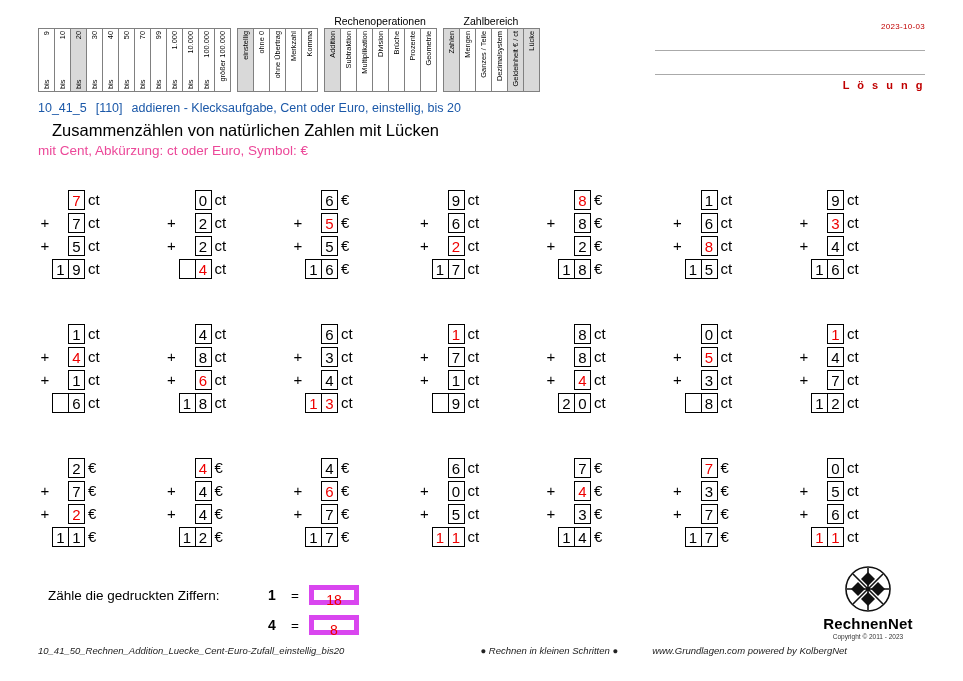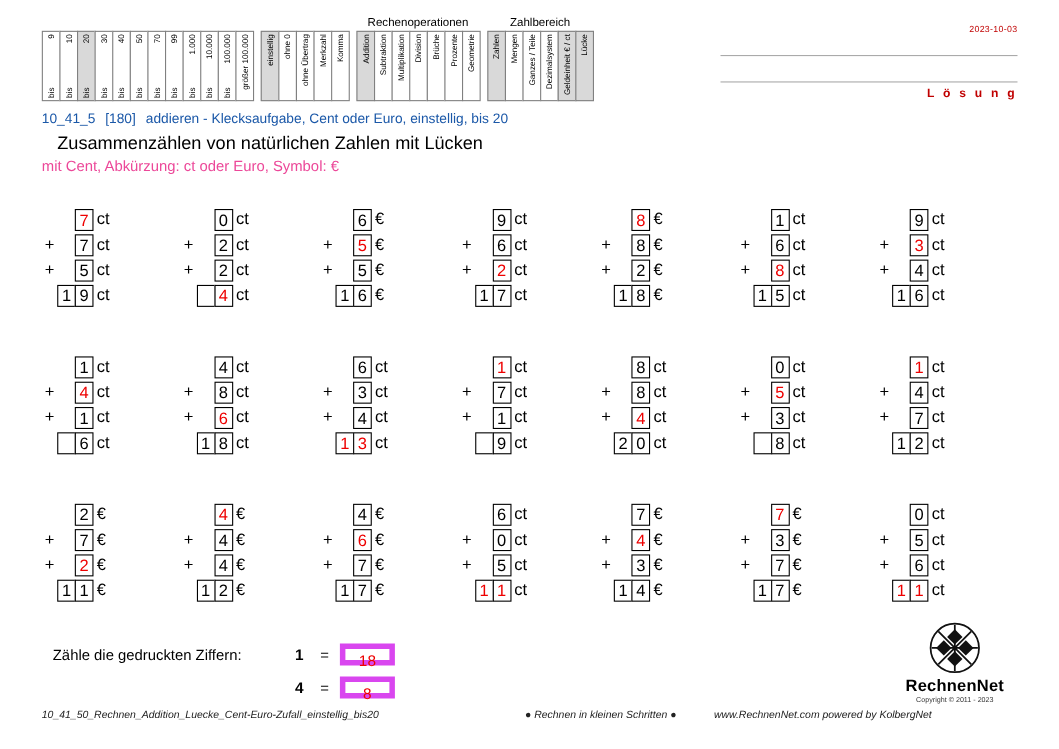--- a/index.html
+++ b/index.html
@@ -419,21 +419,21 @@
 
   <div class="header-right">
     <div class="hdr-date">2023-10-03</div>
     <div class="hdr-rule"></div>
     <div class="hdr-rule2"></div>
     <div class="hdr-loesung">L ö s u n g</div>
   </div>
 </div>
 
 <div class="code-line">
-  <span>10_41_5</span><span class="sp"></span><span>[180]</span><span class="sp"></span><span>addieren - Klecksaufgabe, Cent oder Euro, einstellig, bis 20</span>
+  <span>10_41_5</span><span class="sp"></span><span>[110]</span><span class="sp"></span><span>addieren - Klecksaufgabe, Cent oder Euro, einstellig, bis 20</span>
 </div>
 <div class="main-title">Zusammenzählen von natürlichen Zahlen mit Lücken</div>
 <div class="sub-title">mit Cent, Abkürzung: ct oder Euro, Symbol: €</div>
 
 <div class="grid" id="grid">
     <div class="row">
       <div class="prob">
         <div class="prob-inner">
           <div class="pline">
             <div class="op"></div>
@@ -1228,15 +1228,15 @@
     </svg>
   </div>
   <div class="logo-name">RechnenNet</div>
   <div class="logo-copy">Copyright © 2011 - 2023</div>
 </div>
 
 <div class="footer">
   <div>10_41_50_Rechnen_Addition_Luecke_Cent-Euro-Zufall_einstellig_bis20</div>
   <div class="footer-right">
     <span>● Rechnen in kleinen Schritten ●</span>
-    <span>www.RechnenNet.com powered by KolbergNet</span>
+    <span>www.Grundlagen.com powered by KolbergNet</span>
   </div>
 </div>
 
 </body></html>

